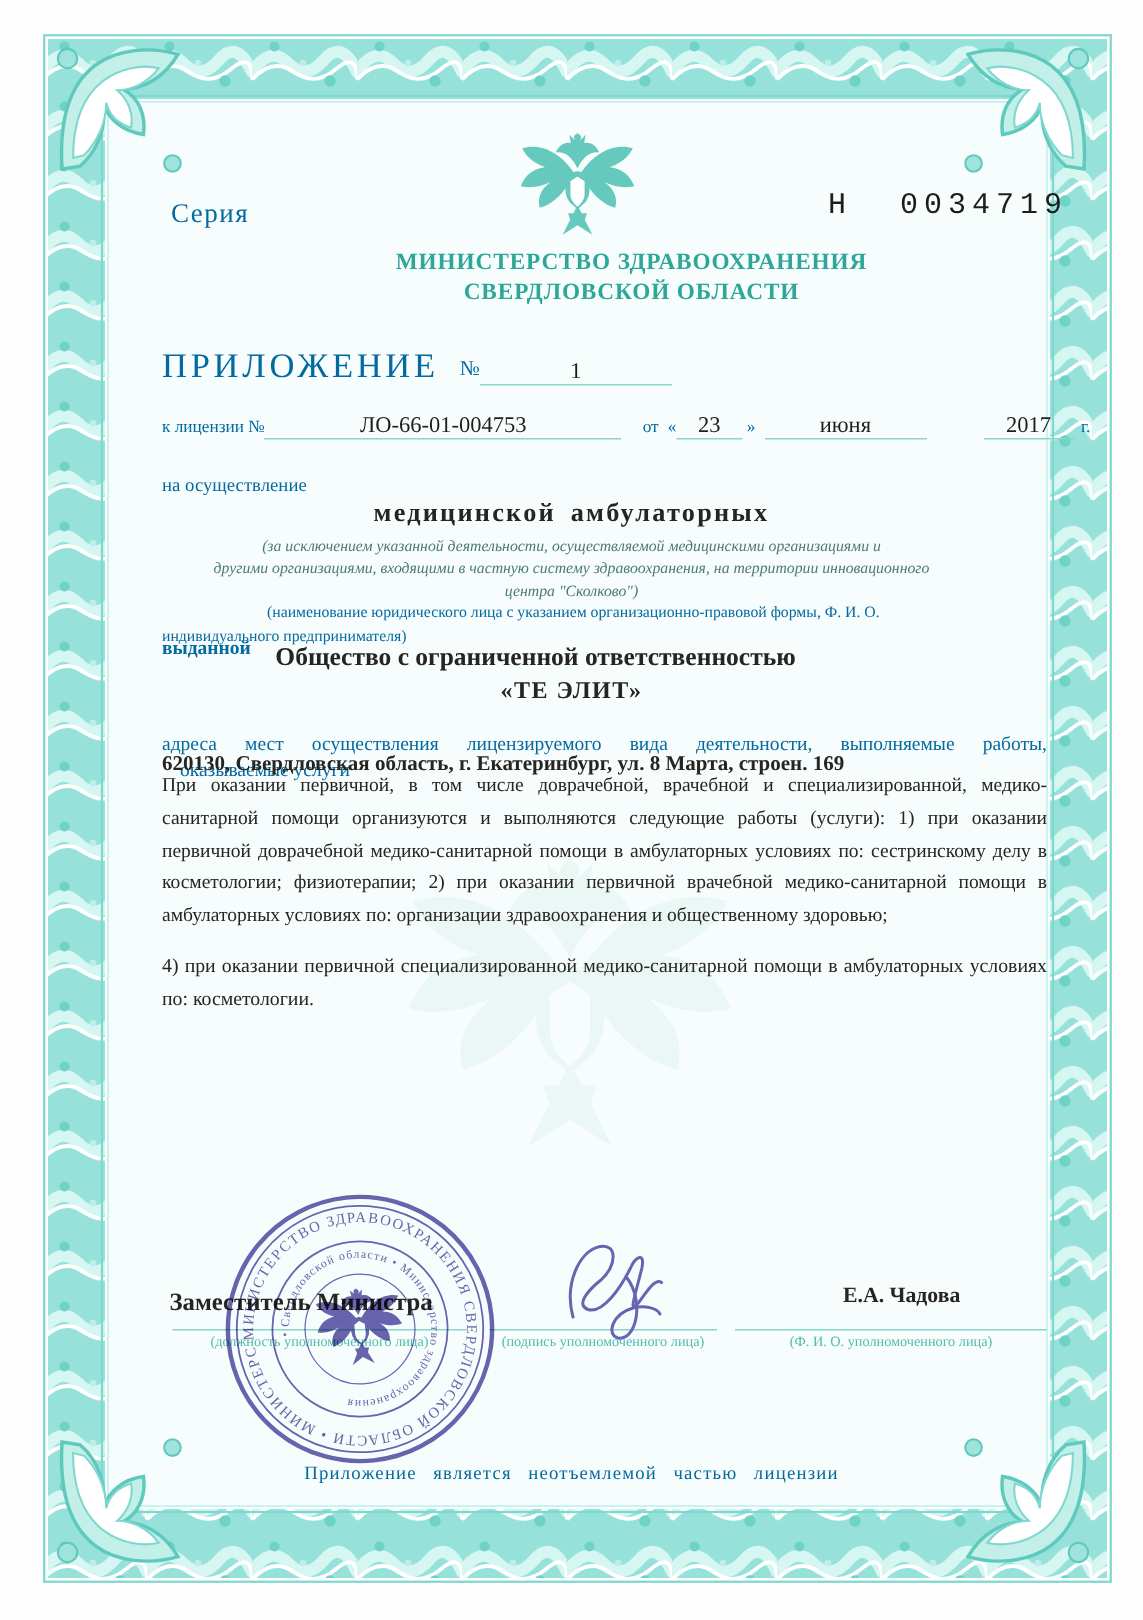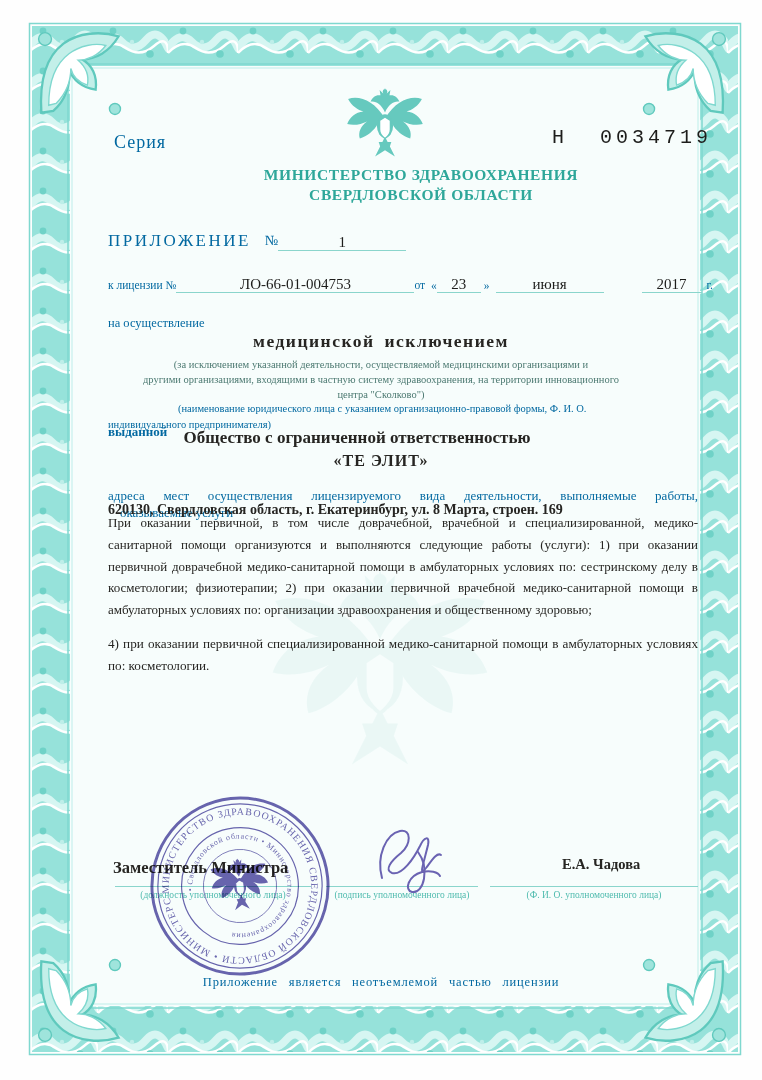--- a/index.html
+++ b/index.html
@@ -5,34 +5,34 @@
   html,body{margin:0;padding:0;background:#ffffff;}
   .doc{position:relative;width:762px;height:1080px;background:#fefefe;overflow:hidden;
        font-family:"Liberation Serif", serif;}
   .abs{position:absolute;}
   
   .frame-svg{position:absolute;left:28px;top:22px;z-index:1;}
   .paper{position:absolute;left:66px;top:62px;width:638px;height:948px;background:#f7fdfc;z-index:0;}
   
   .teal{color:#0369a1;}
   .teal-d{color:#2ea79a;}
-  .note{color:#4d7a72;}
+  .note{color:#4d7a72;font-style:italic;}
   .blk{color:#262522;}
   
   .series{left:114px;top:132px;font-size:18px;letter-spacing:1px;z-index:3;}
   .serial{left:552px;top:126px;font-size:20px;font-family:"Liberation Mono",monospace;
           letter-spacing:4px;color:#1d1d1b;white-space:pre;z-index:3;}
   .emblem{left:340px;top:84px;z-index:2;color:#66c9be;}
   .ministry{left:0;top:165px;width:762px;text-align:center;font-weight:bold;
             font-size:15.5px;line-height:20px;letter-spacing:0.6px;z-index:3;padding-left:40px;}
   
   .row{position:absolute;display:flex;align-items:flex-end;z-index:3;}
   .fld{border-bottom:1px solid #8ad5cc;text-align:center;color:#1d1d1b;}
   .app-row{left:108px;top:231px;}
-  .app-label{font-size:17px;letter-spacing:2.5px;}
+  .app-label{font-size:23px;letter-spacing:2.5px;}
   .app-num{font-size:14px;margin-left:14px;padding-bottom:2px;}
   .app-fld{width:128px;font-size:15px;line-height:15px;}
   .lic-row{left:108px;top:276px;font-size:11.5px;}
   .lic-row .fld{font-size:15px;line-height:16px;}
   .lic-lbl{padding-bottom:2px;white-space:pre;}
   
   .na-osu{left:108px;top:316px;font-size:12.5px;z-index:3;}
   .act-title{left:0;top:331px;width:762px;text-align:center;font-weight:bold;
              font-size:17.5px;letter-spacing:1.5px;word-spacing:4px;z-index:3;}
   .act-note{left:0;width:762px;text-align:center;font-size:10.5px;line-height:15px;z-index:3;}
@@ -150,31 +150,31 @@
 
   <div class="row app-row">
     <span class="teal app-label">ПРИЛОЖЕНИЕ</span>
     <span class="teal app-num">№</span>
     <span class="fld app-fld">1</span>
   </div>
 
   <div class="row lic-row">
     <span class="teal lic-lbl">к лицензии №</span>
     <span class="fld" style="width:238px">ЛО-66-01-004753</span>
-    <span class="teal lic-lbl" style="">от</span>
+    <span class="teal lic-lbl" style="margin-left:14px">от</span>
     <span class="teal lic-lbl" style="margin-left:6px">«</span>
     <span class="fld" style="width:44px">23</span>
     <span class="teal lic-lbl" style="margin-left:3px">»</span>
     <span class="fld" style="width:108px;margin-left:6px">июня</span>
     <span class="fld" style="width:60px;margin-left:38px">2017</span>
     <span class="teal lic-lbl" style="margin-left:5px">г.</span>
   </div>
 
   <div class="abs na-osu teal">на осуществление</div>
-  <div class="abs act-title blk">медицинской  исключением</div>
+  <div class="abs act-title blk">медицинской  амбулаторных</div>
   <div class="abs act-note note" style="top:357px">(за исключением указанной деятельности, осуществляемой медицинскими организациями и</div>
   <div class="abs act-note note" style="top:372px">другими организациями, входящими в частную систему здравоохранения, на территории инновационного</div>
   <div class="abs act-note note" style="top:387px">центра "Сколково")</div>
 
   <div class="abs vydan teal">выданной</div>
   <div class="abs vydan-note1 teal">(наименование юридического лица с указанием организационно-правовой формы,  Ф. И. О.</div>
   <div class="abs vydan-note2 teal">индивидуального  предпринимателя)</div>
   <div class="abs org1 blk">Общество с ограниченной ответственностью</div>
   <div class="abs org2 blk">«ТЕ ЭЛИТ»</div>
 

